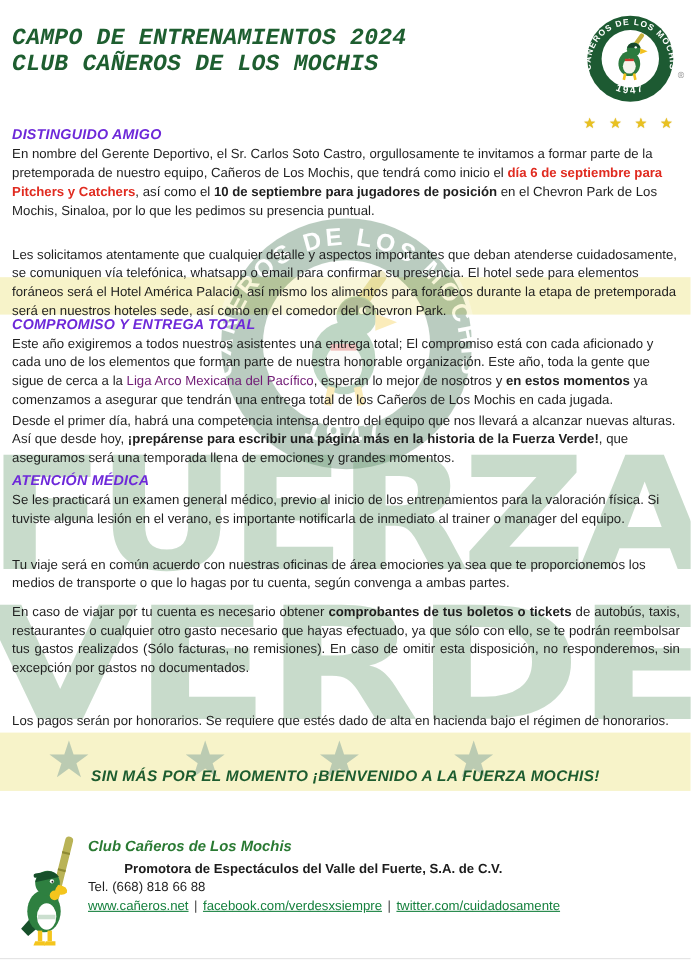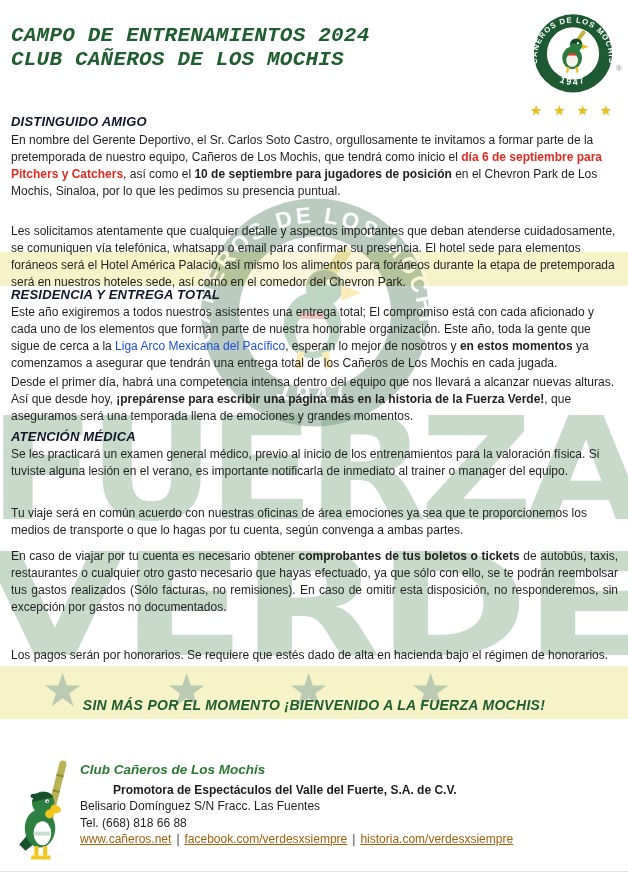--- a/index.html
+++ b/index.html
@@ -22,43 +22,43 @@
 
   
   .z{position:absolute;z-index:2;}
   .title{left:11px;top:24px;font-style:italic;font-weight:800;font-size:21px;line-height:24px;
          color:#1e5e30;letter-spacing:.2px;font-family:Liberation Mono, monospace;}
   .badge-wrap{top:12px;right:6px;width:98px;text-align:center;}
   .badge-reg{position:absolute;right:0;top:52px;font-size:8px;color:#8a8a8a;}
   .badge-stars{margin-top:-3px;font-size:13px;letter-spacing:4px;color:#e9c120;
                text-shadow:0 0 1px #caa30e;}
 
-  .sec-h{left:11px;font-style:italic;font-weight:800;font-size:13px;color:#0f172a;letter-spacing:.2px;}
+  .sec-h{left:11px;font-style:italic;font-weight:800;font-size:13px;color:#6d28d9;letter-spacing:.2px;}
   .sec-p{left:11px;width:607px;font-size:12px;line-height:17px;}
   .justify{text-align:justify;}
   #h-dist{top:114px}#p-dist1{top:132px}#p-dist2{top:223px}
   #h-comp{top:287px}#p-comp1{top:304px}#p-comp2{top:374px}
   #h-aten{top:429px}#p-aten1{top:446px}
   #h-trans{top:488px}#p-trans1{top:505px}#p-trans2{top:548px}
   #h-pago{top:630px}#p-pago1{top:647px}
 
   .r-n{}
   .r-b{font-weight:bold;}
   .r-rb{font-weight:bold;color:#e02b20;}
-  .r-g{color:#1d4ed8;}
+  .r-g{color:#701a75;}
 
   .closing{top:697px;left:0;width:628px;text-align:center;font-style:italic;font-weight:800;
            font-size:14px;color:#1d5c2f;letter-spacing:.3px;}
 
   
   .mascot{left:8px;top:758px;}
   .footer-text{left:80px;top:762px;font-size:12px;line-height:16.5px;}
   .f-club{font-style:italic;font-weight:800;font-size:13.5px;color:#2a7a33;margin-bottom:3px;}
   .f-company{font-weight:bold;color:#1c1c1c;padding-left:33px;}
-  .f-links a{color:#a16207;text-decoration:underline;cursor:pointer;}
+  .f-links a{color:#15803d;text-decoration:underline;cursor:pointer;}
   .f-sep{color:#444;padding:0 5px;}
   .page-bottom-line{position:absolute;left:0;top:871px;width:628px;border-top:1px solid #e3e3e3;z-index:2;}
 </style>
 </head>
 <body>
 
 <div class="page">
 
   <svg width="0" height="0" style="position:absolute">
     <defs>
@@ -116,21 +116,21 @@
         <use href="#badge-sym"></use>
       </svg>
     <span class="badge-reg">®</span>
     <div class="badge-stars">★ ★ ★ ★</div>
   </div>
 
   <div class="z sec-h" id="h-dist">DISTINGUIDO AMIGO</div>
   <div class="z sec-p" id="p-dist1"><span class="r-n">En nombre del Gerente Deportivo, el Sr. Carlos Soto Castro, orgullosamente te invitamos a formar parte de la pretemporada de nuestro equipo, Cañeros de Los Mochis, que tendrá como inicio el </span><span class="r-rb">día 6 de septiembre para Pitchers y Catchers</span><span class="r-n">, así como el </span><span class="r-b">10 de septiembre para jugadores de posición</span><span class="r-n"> en el Chevron Park de Los Mochis, Sinaloa, por lo que les pedimos su presencia puntual.</span></div>
   <div class="z sec-p" id="p-dist2"><span class="r-n">Les solicitamos atentamente que cualquier detalle y aspectos importantes que deban atenderse cuidadosamente, se comuniquen vía telefónica, whatsapp o email para confirmar su presencia. El hotel sede para elementos foráneos será el Hotel América Palacio, así mismo los alimentos para foráneos durante la etapa de pretemporada será en nuestros hoteles sede, así como en el comedor del Chevron Park.</span></div>
 
-  <div class="z sec-h" id="h-comp">RESIDENCIA Y ENTREGA TOTAL</div>
+  <div class="z sec-h" id="h-comp">COMPROMISO Y ENTREGA TOTAL</div>
   <div class="z sec-p" id="p-comp1"><span class="r-n">Este año exigiremos a todos nuestros asistentes una entrega total; El compromiso está con cada aficionado y cada uno de los elementos que forman parte de nuestra honorable organización. Este año, toda la gente que sigue de cerca a la </span><span class="r-g">Liga Arco Mexicana del Pacífico</span><span class="r-n">, esperan lo mejor de nosotros y </span><span class="r-b">en estos momentos</span><span class="r-n"> ya comenzamos a asegurar que tendrán una entrega total de los Cañeros de Los Mochis en cada jugada.</span></div>
   <div class="z sec-p" id="p-comp2"><span class="r-n">Desde el primer día, habrá una competencia intensa dentro del equipo que nos llevará a alcanzar nuevas alturas. Así que desde hoy, </span><span class="r-b">¡prepárense para escribir una página más en la historia de la Fuerza Verde!</span><span class="r-n">, que aseguramos será una temporada llena de emociones y grandes momentos.</span></div>
 
   <div class="z sec-h" id="h-aten">ATENCIÓN MÉDICA</div>
   <div class="z sec-p" id="p-aten1"><span class="r-n">Se les practicará un examen general médico, previo al inicio de los entrenamientos para la valoración física. Si tuviste alguna lesión en el verano, es importante notificarla de inmediato al trainer o manager del equipo.</span></div>
 
   <div class="z sec-p" id="p-trans1"><span class="r-n">Tu viaje será en común acuerdo con nuestras oficinas de área emociones ya sea que te proporcionemos los medios de transporte o que lo hagas por tu cuenta, según convenga a ambas partes.</span></div>
   <div class="z sec-p justify" id="p-trans2"><span class="r-n">En caso de viajar por tu cuenta es necesario obtener </span><span class="r-b">comprobantes de tus boletos o tickets</span><span class="r-n"> de autobús, taxis, restaurantes o cualquier otro gasto necesario que hayas efectuado, ya que sólo con ello, se te podrán reembolsar tus gastos realizados (Sólo facturas, no remisiones). En caso de omitir esta disposición, no responderemos, sin excepción por gastos no documentados.</span></div>
 
   <div class="z sec-p" id="p-pago1"><span class="r-n">Los pagos serán por honorarios. Se requiere que estés dado de alta en hacienda bajo el régimen de honorarios.</span></div>
@@ -157,21 +157,20 @@
       <rect x="33" y="110" width="5" height="12" fill="#f4c51d"></rect>
       <rect x="44" y="110" width="5" height="12" fill="#f4c51d"></rect>
       <path d="M30 122 h11 v5 h-13 z" fill="#f4c51d"></path>
       <path d="M42 122 h11 v5 h-13 z" fill="#f4c51d"></path>
     </g>
   </svg>
 
   <div class="z footer-text">
     <div class="f-club">Club Cañeros de Los Mochis</div>
     <div class="f-company">Promotora de Espectáculos del Valle del Fuerte, S.A. de C.V.</div>
-    <div class="f-address">Belisario Domínguez S/N Fracc. Las Fuentes</div>
     <div class="f-phone">Tel. (668) 818 66 88</div>
     <div class="f-links">
-      <a>www.cañeros.net</a><span class="f-sep">|</span><a>facebook.com/verdesxsiempre</a><span class="f-sep">|</span><a>historia.com/verdesxsiempre</a>
+      <a>www.cañeros.net</a><span class="f-sep">|</span><a>facebook.com/verdesxsiempre</a><span class="f-sep">|</span><a>twitter.com/cuidadosamente</a>
     </div>
   </div>
 
   <div class="page-bottom-line"></div>
 </div>
 
 </body></html>

